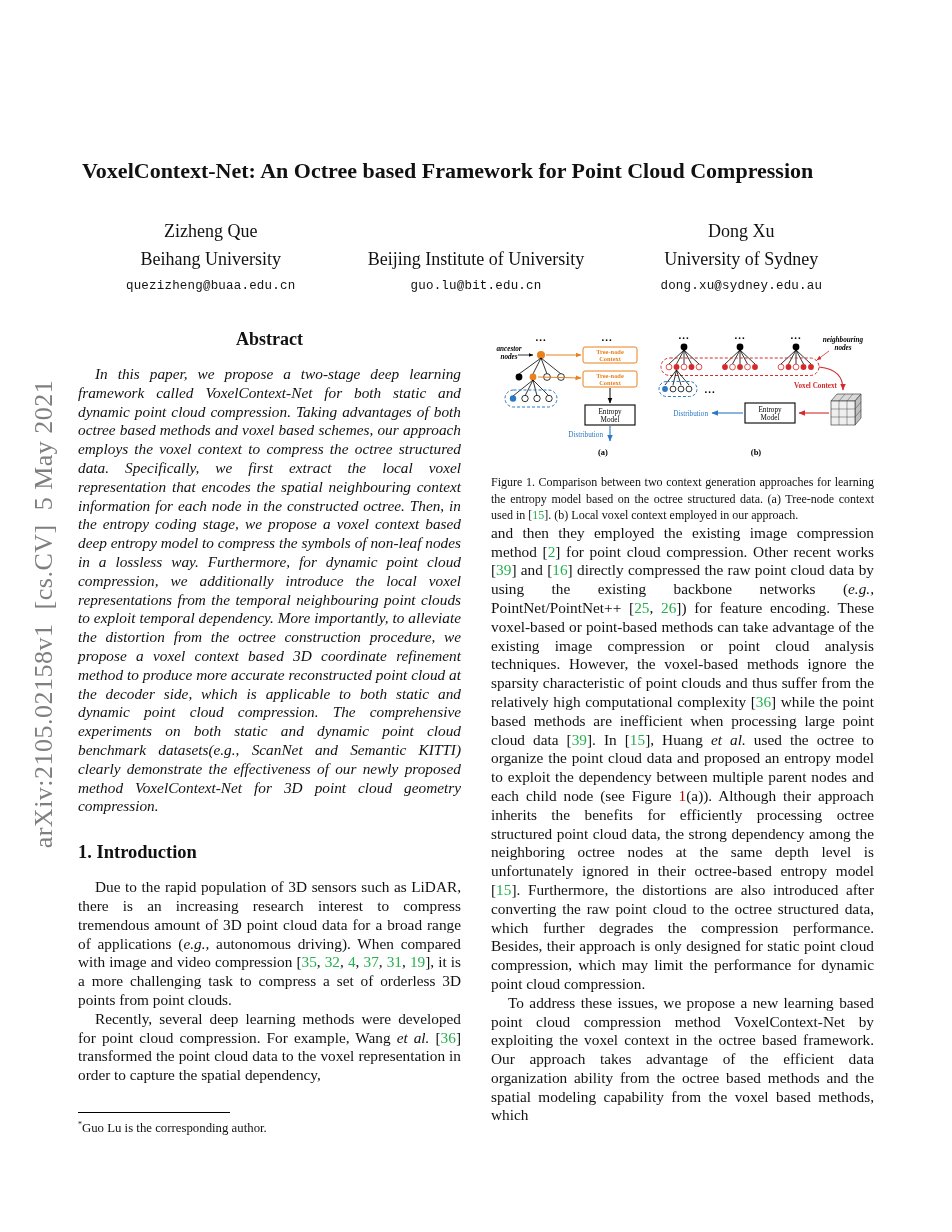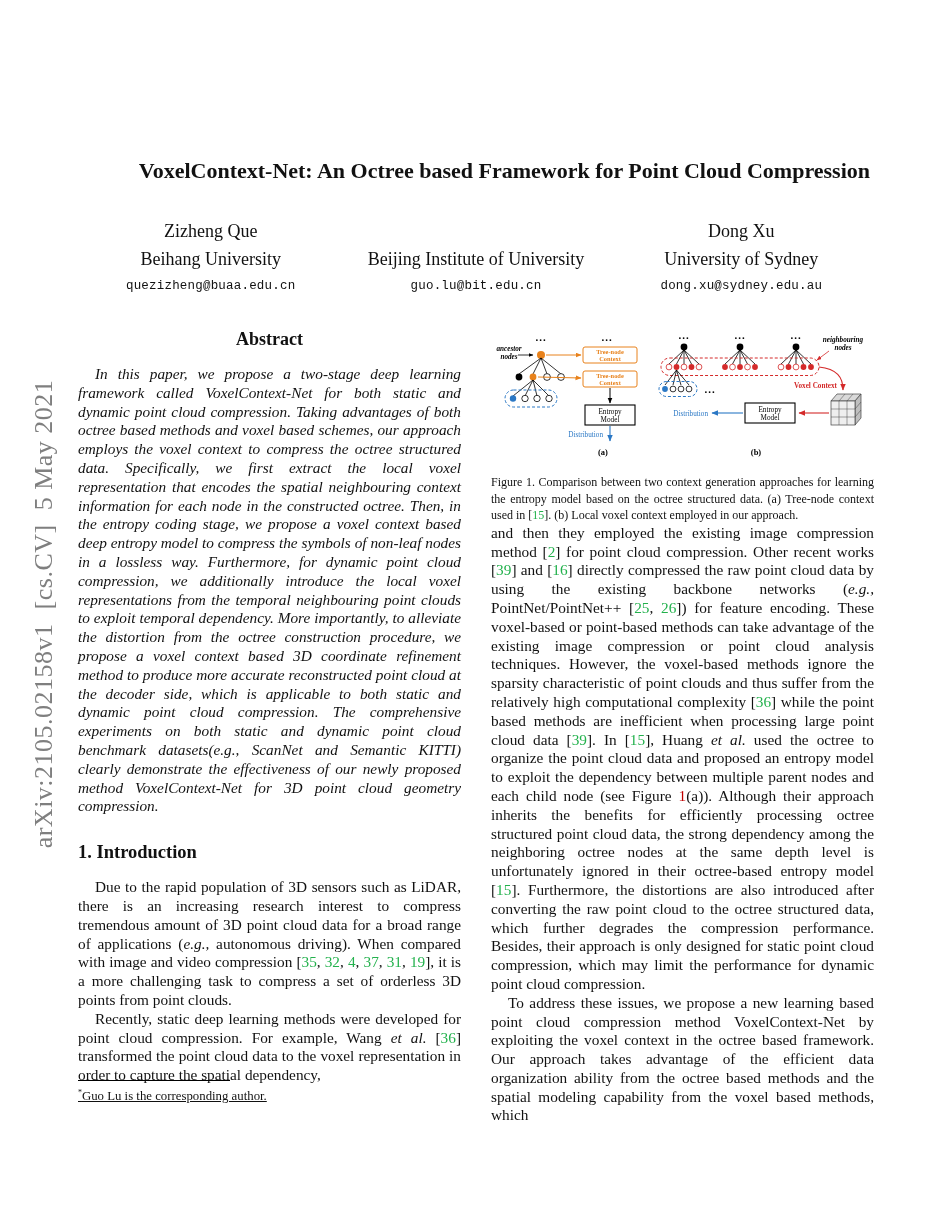--- a/index.html
+++ b/index.html
@@ -18,21 +18,21 @@
     top: 614px; left: 44px;
     transform: translate(-50%, -50%) rotate(-90deg);
     white-space: pre;
     font-size: 26px;
     color: var(--arxiv-gray);
     letter-spacing: 0.5px;
   }
   .content { position: absolute; left: 78px; top: 0; width: 796px; }
   .paper-title {
     margin: 158px 4px 0;
-    text-align: right;
+    text-align: left;
     font-size: 22px;
     font-weight: bold;
   }
   .authors { display: flex; justify-content: space-between; margin-top: 36px; align-items: flex-end; }
   .author { flex: 1; text-align: center; }
   .author .name  { font-size: 18px; }
   .author .affil { font-size: 18px; margin-top: 7px; }
   .author .email {
     font-family: "Liberation Mono", monospace;
     font-size: 12.5px; margin-top: 9px; letter-spacing: 0.2px;
@@ -50,21 +50,21 @@
     text-align: justify;
   }
   p.abstract { font-style: italic; }
   .indent { text-indent: 17px; font-family: Liberation Serif, serif; }
   .section-heading { font-size: 18.5px; font-weight: bold; margin: 26px 0 15px; }
 
   .seg-i { font-style: italic; }
   .seg-cite { color: var(--cite-color); }
   .seg-ref { color: var(--ref-color); }
 
-  .footnote { position: absolute; left: 78px; top: 1080px; width: 383px; text-decoration: underline; }
+  .footnote { position: absolute; left: 78px; top: 1112px; width: 383px; }
   .footnote .rule { width: 152px; border-top: 1px solid #000; margin-bottom: 7px; }
   .footnote .fn-text { font-size: 12.8px; }
 
   figure { margin: 0; }
   .figcaption {
     margin-top: 7px;
     font-size: 12px;
     line-height: 16.6px;
     text-align: justify;
   }
@@ -114,21 +114,21 @@
     </div>
 
     <div class="cols">
 
       <div class="col">
         <h2 class="abstract-heading">Abstract</h2>
         <p class="body abstract indent">In this paper, we propose a two-stage deep learning framework called VoxelContext-Net for both static and dynamic point cloud compression. Taking advantages of both octree based methods and voxel based schemes, our approach employs the voxel context to compress the octree structured data. Specifically, we first extract the local voxel representation that encodes the spatial neighbouring context information for each node in the constructed octree. Then, in the entropy coding stage, we propose a voxel context based deep entropy model to compress the symbols of non-leaf nodes in a lossless way. Furthermore, for dynamic point cloud compression, we additionally introduce the local voxel representations from the temporal neighbouring point clouds to exploit temporal dependency. More importantly, to alleviate the distortion from the octree construction procedure, we propose a voxel context based 3D coordinate refinement method to produce more accurate reconstructed point cloud at the decoder side, which is applicable to both static and dynamic point cloud compression. The comprehensive experiments on both static and dynamic point cloud benchmark datasets(e.g., ScanNet and Semantic KITTI) clearly demonstrate the effectiveness of our newly proposed method VoxelContext-Net for 3D point cloud geometry compression.</p>
 
         <h3 class="section-heading">1. Introduction</h3>
         <p class="body indent"><span>Due to the rapid population of 3D sensors such as LiDAR, there is an increasing research interest to compress tremendous amount of 3D point cloud data for a broad range of applications (</span><span class="seg-i">e.g.,</span><span> autonomous driving). When compared with image and video compression [</span><span class="seg-cite">35</span><span>, </span><span class="seg-cite">32</span><span>, </span><span class="seg-cite">4</span><span>, </span><span class="seg-cite">37</span><span>, </span><span class="seg-cite">31</span><span>, </span><span class="seg-cite">19</span><span>], it is a more challenging task to compress a set of orderless 3D points from point clouds.</span></p>
-        <p class="body indent"><span>Recently, static deep learning methods were developed for point cloud compression. For example, Wang </span><span class="seg-i">et al.</span><span> [</span><span class="seg-cite">36</span><span>] transformed the point cloud data to the voxel representation in order to capture the spatial dependency,</span></p>
+        <p class="body indent"><span>Recently, several deep learning methods were developed for point cloud compression. For example, Wang </span><span class="seg-i">et al.</span><span> [</span><span class="seg-cite">36</span><span>] transformed the point cloud data to the voxel representation in order to capture the spatial dependency,</span></p>
       </div>
 
       <div class="col">
         <figure>
           <svg class="fig-svg" width="383" height="140" viewBox="0 0 383 140" xmlns="http://www.w3.org/2000/svg">
             <defs>
               <marker id="mk" markerWidth="7" markerHeight="6" refX="5.5" refY="2.5" orient="auto">
                   <path d="M0,0 L6,2.5 L0,5 Z" class="f-k"></path>
                 </marker>
               <marker id="mo" markerWidth="7" markerHeight="6" refX="5.5" refY="2.5" orient="auto">

